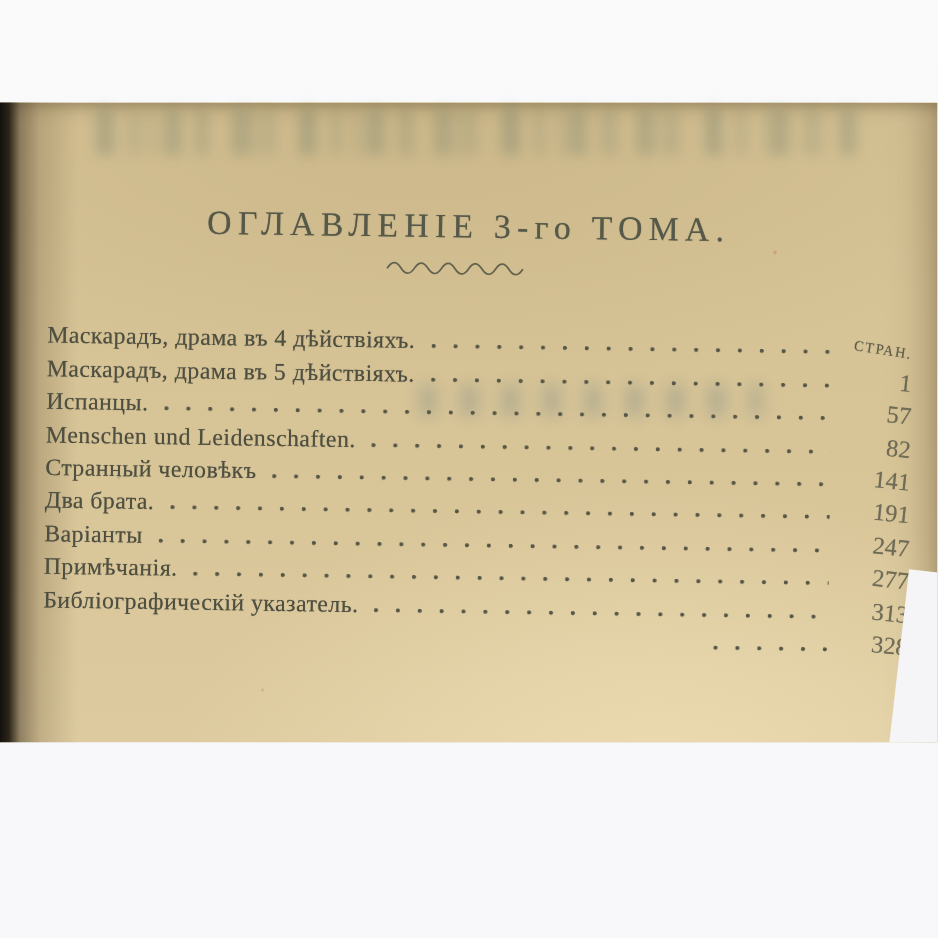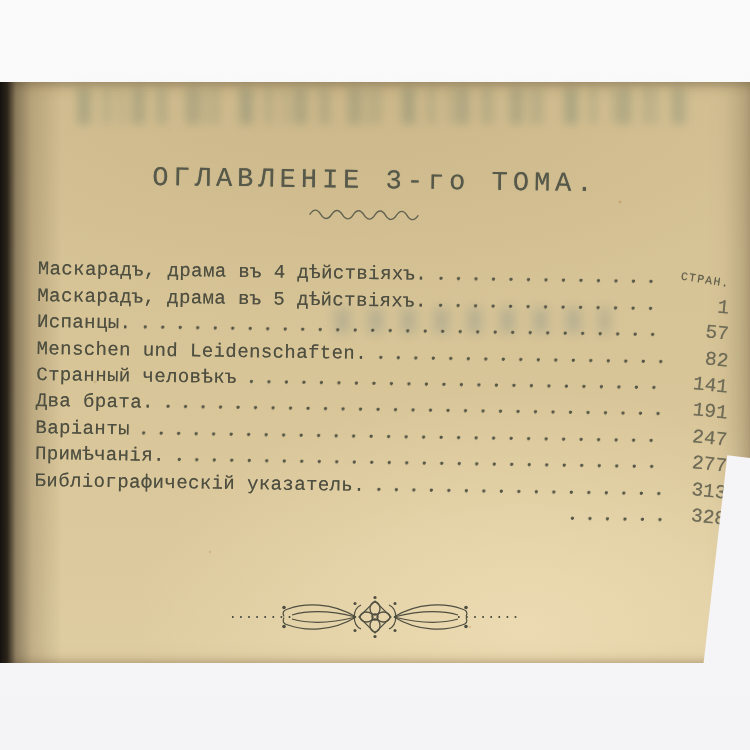--- a/index.html
+++ b/index.html
@@ -1,20 +1,20 @@
 <!DOCTYPE html>
 <html><head>
 <meta charset="utf-8">
 <style>
   * { margin:0; padding:0; box-sizing:border-box; }
   html,body { background:#f8f7f9; }
   .shot {
-    position:relative; width:750px; height:750px; overflow:hidden;
+    position:relative; width:750px; height:594px; overflow:hidden;
     background:linear-gradient(180deg,#fafafb 0%,#f8f7f9 50%,#f4f3f6 100%);
-    font-family:Liberation Mono, monospace;
+    font-family:Liberation Serif, serif;
   }
   
   .page {
     position:absolute; left:0; top:82px; width:750px; height:581px;
     background:
       radial-gradient(3px 3px at 620px 120px, rgba(190,110,60,.5), rgba(190,110,60,0) 70%),
       radial-gradient(2.5px 2.5px at 210px 470px, rgba(185,120,70,.45), rgba(185,120,70,0) 70%),
       radial-gradient(2.5px 2.5px at 470px 545px, rgba(185,120,70,.4), rgba(185,120,70,0) 70%),
       radial-gradient(3px 3px at 95px 300px, rgba(150,120,70,.35), rgba(150,120,70,0) 70%),
       radial-gradient(95% 75% at 70% 94%, #ecdbb2 0%, rgba(236,219,178,0) 55%),

